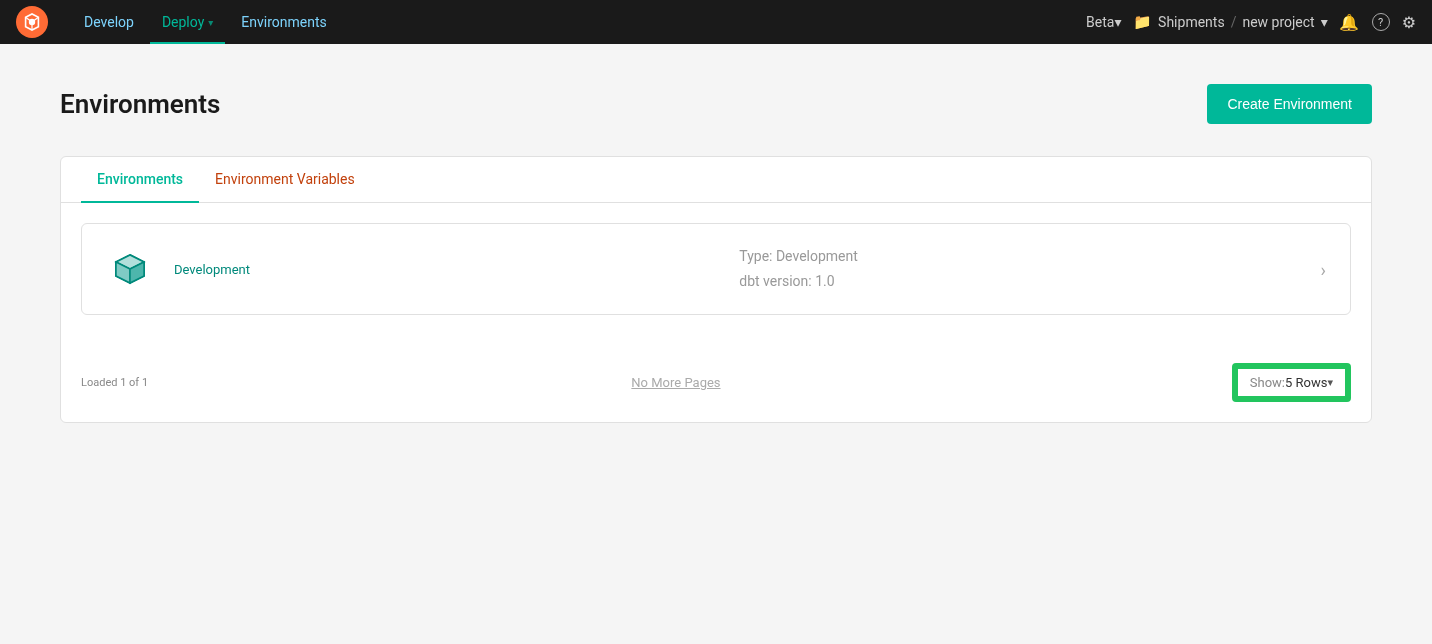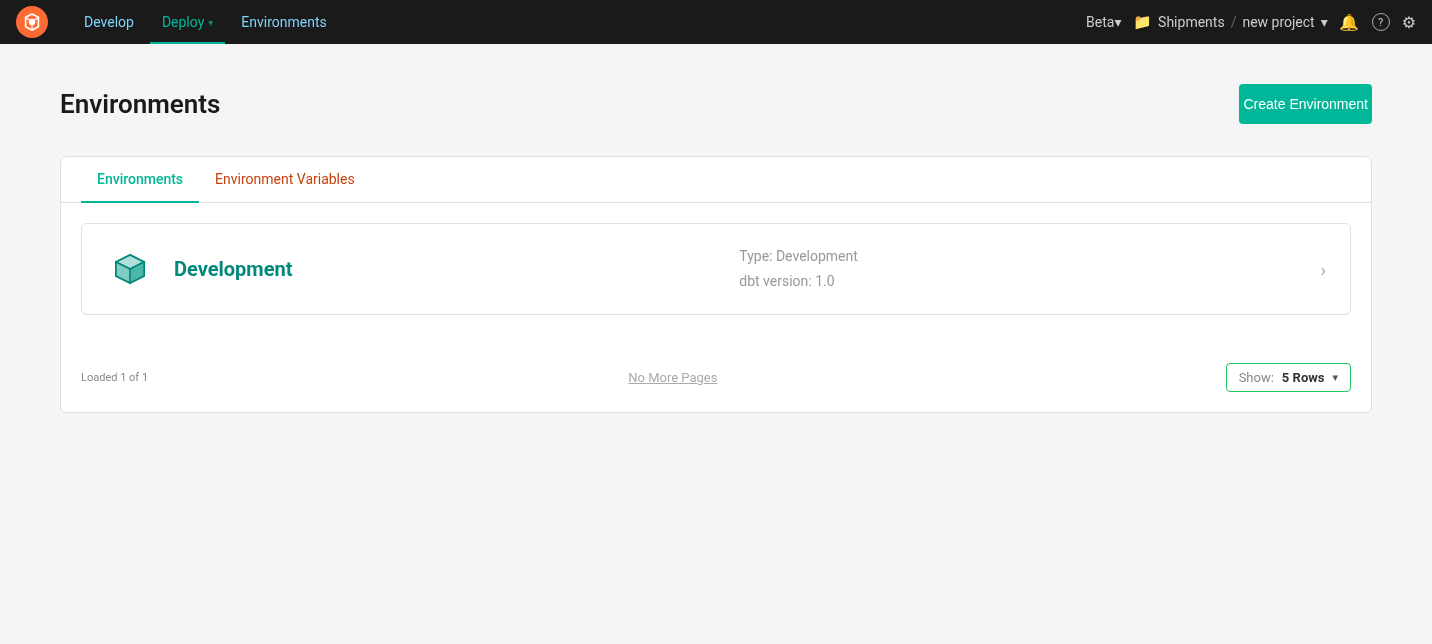--- a/index.html
+++ b/index.html
@@ -105,21 +105,21 @@
     .page-title {
       font-size: 26px;
       font-weight: 600;
       color: #1a1a1a;
     }
     .create-env-btn {
       background: #00b899;
       color: #fff;
       border: none;
       border-radius: 4px;
-      padding: 12px 4px;
+      padding: 12px 20px;
       font-size: 14px;
       font-weight: 500;
       cursor: pointer;
       white-space: nowrap;
     }
 
     
     .env-container {
       background: #fff;
       border: 1px solid #e0e0e0;
@@ -167,22 +167,22 @@
       width: 48px;
       height: 48px;
       display: flex;
       align-items: center;
       justify-content: center;
       margin-right: 20px;
       flex-shrink: 0;
     }
 
     .env-name {
-      font-size: 20px;
-      font-weight: 700;
+      font-size: 13px;
+      font-weight: 400;
       color: #00897b;
       flex: 1;
     }
 
     .env-meta {
       text-align: left;
       color: #999;
       font-size: 14px;
       line-height: 1.8;
       flex: 1;
@@ -205,37 +205,37 @@
     .pagination-info {
       font-size: 11px;
       color: #888;
     }
     .no-more-pages {
       font-size: 13px;
       color: #aaa;
       text-decoration: underline;
     }
     .rows-select {
-      border: 1px solid #22c55e;
+      border: 6px solid #22c55e;
       border-radius: 4px;
       padding: 6px 12px;
       font-size: 13px;
       color: #333;
       cursor: pointer;
       display: flex;
       align-items: center;
-      gap: 8px;
+      gap: 0;
       background: #fff;
       margin-left: 28px;
     }
     .rows-select span.label {
       color: #888;
     }
     .rows-select span.value {
-      font-weight: 700;
+      font-weight: 400;
     }
     .rows-select-chevron {
       color: #555;
       font-size: 11px;
     }
   </style>
 </head>
 <body>
 
 <nav class="navbar">

